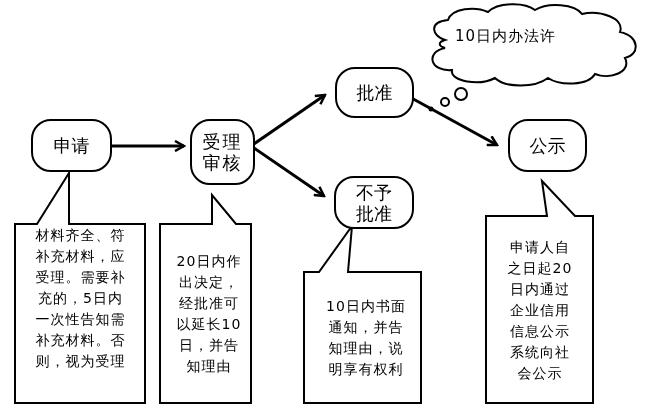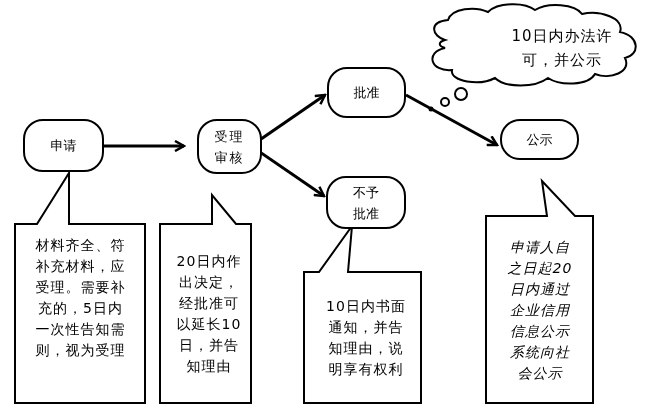--- a/index.html
+++ b/index.html
@@ -1,24 +1,24 @@
 <!DOCTYPE html>
 <html><head>
   <meta charset="utf-8">
   <style>
     html, body { margin: 0; padding: 0; background: #ffffff; }
     #canvas { position: relative; width: 645px; height: 412px; overflow: hidden; background: #ffffff;
       font-family: "DejaVu Sans", "Liberation Sans", sans-serif; color: #000; }
     svg.lines { position: absolute; left: 0; top: 0; }
     .node { position: absolute; box-sizing: border-box; border: 2px solid #000; border-radius: 20px; background: #fff;
-      display: flex; align-items: center; justify-content: center; text-align: center; font-size: 13px; line-height: 21px; }
+      display: flex; align-items: center; justify-content: center; text-align: center; font-size: 18px; line-height: 21px; margin-left: 8px; }
     .note { position: absolute; display: flex; align-items: center; justify-content: center; text-align: center;
       font-size: 14px; line-height: 21px; letter-spacing: 1px; }
     .note span { display: block; }
-    .cloud-text { position: absolute; left: 482px; top: 24px; width: 160px; text-align: center; font-size: 15px; line-height: 24px; letter-spacing: 1px; }
+    .cloud-text { position: absolute; left: 455px; top: 24px; width: 160px; font-size: 15px; line-height: 24px; letter-spacing: 1px; }
   </style>
 </head>
 <body>
 
 <div id="canvas">
 
   <svg class="lines" width="645" height="412" viewBox="0 0 645 412">
     <defs>
       <marker id="arrow" markerWidth="12" markerHeight="12" refX="10" refY="6" orient="auto" markerUnits="userSpaceOnUse">
         <path d="M1,1 L10,6 L1,11" fill="none" stroke="#000" stroke-width="2.5"></path>
@@ -39,42 +39,43 @@
     <line x1="104" y1="146" x2="184" y2="146" stroke="#000" stroke-width="3" marker-end="url(#arrow)"></line>
     <line x1="251" y1="146" x2="325" y2="95" stroke="#000" stroke-width="3" marker-end="url(#arrow)"></line>
     <line x1="251" y1="146" x2="324" y2="196" stroke="#000" stroke-width="3" marker-end="url(#arrow)"></line>
     <line x1="406" y1="95" x2="497" y2="145" stroke="#000" stroke-width="3" marker-end="url(#arrow)"></line>
     <circle cx="431" cy="109" r="2.5" fill="#000"></circle>
   </svg>
 
   <div class="node" style="left:23px; top:119px; width:81px; height:53px;">
     <span>申请</span>
   </div>
-  <div class="node" style="left:197px; top:119px; width:65px; height:55px; white-space:pre-line; letter-spacing:2px;">
+  <div class="node" style="left:182px; top:119px; width:65px; height:66px; white-space:pre-line; letter-spacing:2px;">
     <span>受理
 审核</span>
   </div>
   <div class="node" style="left:327px; top:67px; width:79px; height:51px;">
     <span>批准</span>
   </div>
   <div class="node" style="left:326px; top:176px; width:80px; height:53px; white-space:pre-line;">
     <span>不予
 批准</span>
   </div>
-  <div class="node" style="left:500px; top:119px; width:79px; height:41px;">
+  <div class="node" style="left:500px; top:119px; width:79px; height:53px;">
     <span>公示</span>
   </div>
 
   <div class="note" style="left:17px; top:210px; width:127px; height:176px;">
     <div>
       <span>材料齐全、符</span>
       <span>补充材料，应</span>
       <span>受理。需要补</span>
       <span>充的，5日内</span>
       <span>一次性告知需</span>
+      <span>补充材料。否</span>
       <span>则，视为受理</span>
     </div>
   </div>
   <div class="note" style="left:162px; top:226px; width:94px; height:176px;">
     <div>
       <span>20日内作</span>
       <span>出决定，</span>
       <span>经批准可</span>
       <span>以延长10</span>
       <span>日，并告</span>
@@ -82,29 +83,28 @@
     </div>
   </div>
   <div class="note" style="left:306px; top:274px; width:120px; height:128px;">
     <div>
       <span>10日内书面</span>
       <span>通知，并告</span>
       <span>知理由，说</span>
       <span>明享有权利</span>
     </div>
   </div>
-  <div class="note" style="left:488px; top:218px; width:104px; height:184px;font-style:italic;">
+  <div class="note" style="left:488px; top:218px; width:104px; height:184px;">
     <div>
       <span>申请人自</span>
       <span>之日起20</span>
       <span>日内通过</span>
       <span>企业信用</span>
       <span>信息公示</span>
       <span>系统向社</span>
       <span>会公示</span>
     </div>
   </div>
 
   <div class="cloud-text">
     <span style="display:block">10日内办法许</span>
-    <span style="display:block">可，并公示</span>
   </div>
 </div>
 
 </body></html>

